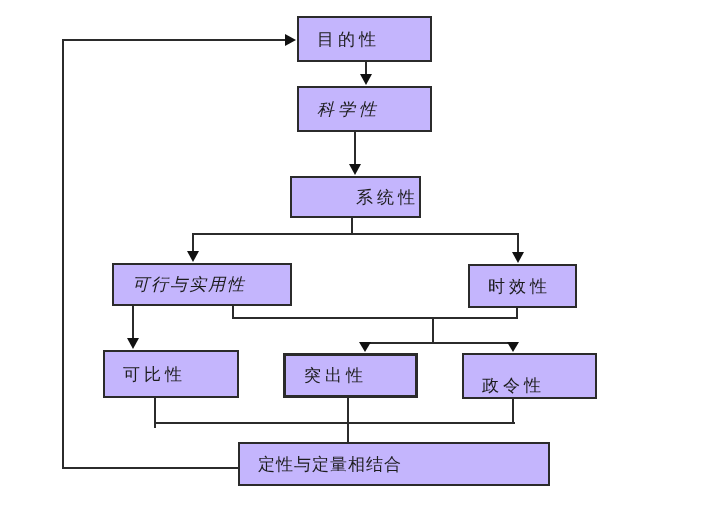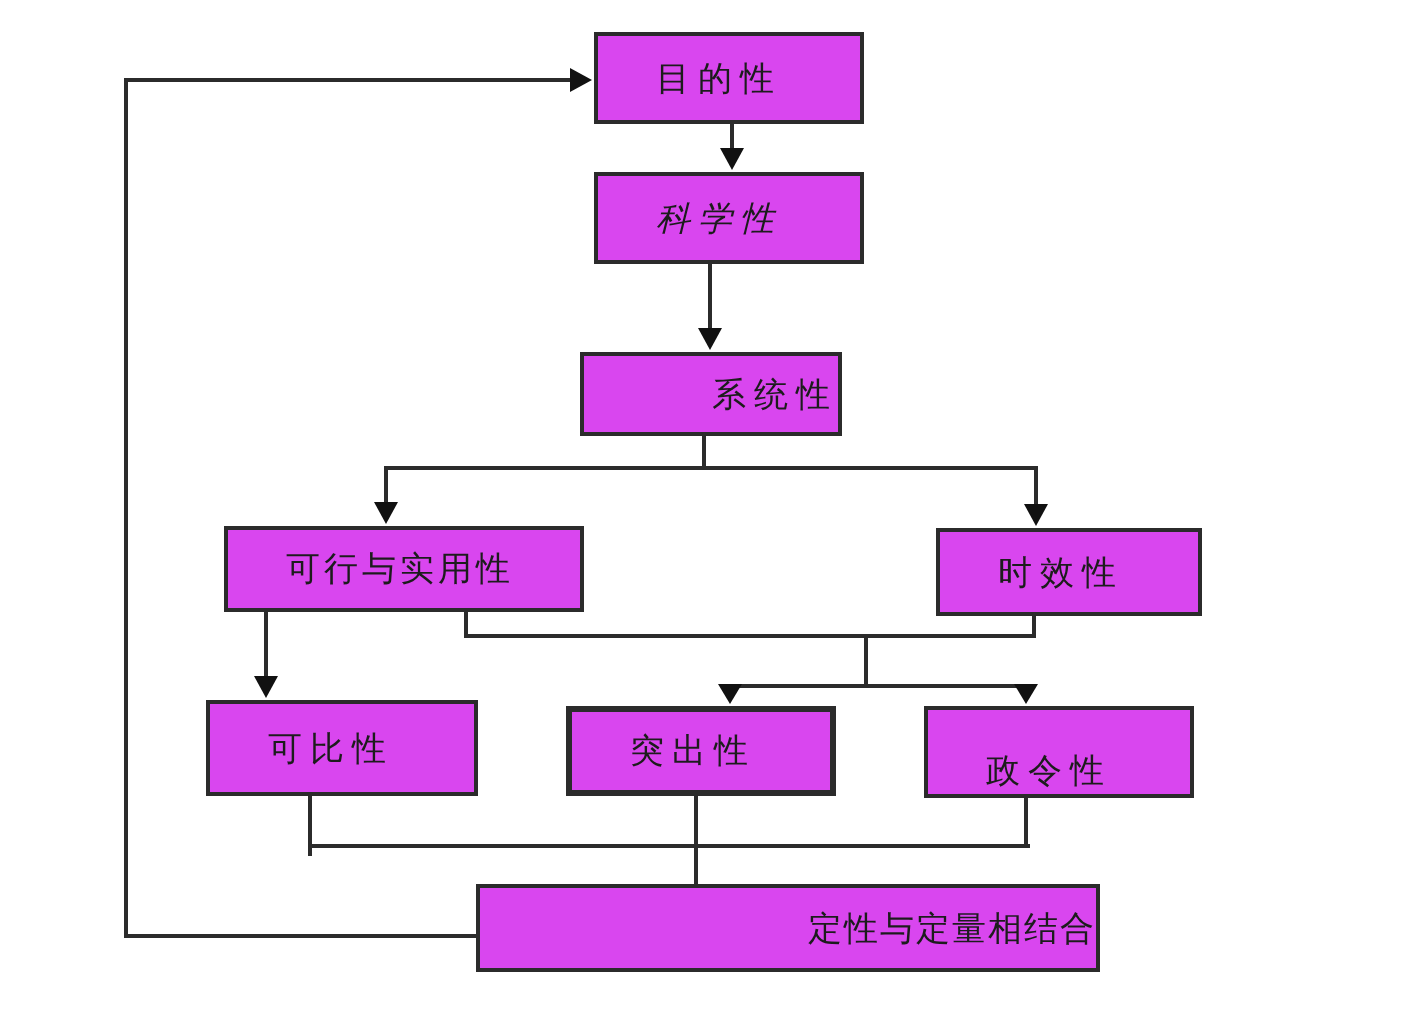--- a/index.html
+++ b/index.html
@@ -18,43 +18,43 @@
   .connectors {
     position: absolute;
     left: 0; top: 0;
     width: 706px;
     height: 511px;
   }
   .node {
     position: absolute;
     box-sizing: border-box;
     border: 2px solid #2b2b2b;
-    background: #d946ef;
+    background: #c4b5fd;
     display: flex;
     align-items: center;
-    padding-left: 29px;
+    padding-left: 18px;
     font-size: 17px;
     color: #1c1c1c;
     letter-spacing: 4px;
     white-space: nowrap;
   }
   .node.thick { border-width: 3px; }
-  .node.tight { letter-spacing: 2px; }
+  .node.tight { letter-spacing: 2px; font-style: italic; }
   .node.tighter { letter-spacing: 1px; }
 
   
   #n-purpose    { left: 297px; top: 16px;  width: 135px; height: 46px; }
   #n-scientific { left: 297px; top: 86px;  width: 135px; height: 46px; font-style: italic; }
   #n-systematic { left: 290px; top: 176px; width: 131px; height: 42px; justify-content: flex-end; }
   #n-feasible   { left: 112px; top: 263px; width: 180px; height: 43px; }
-  #n-timeliness { left: 468px; top: 264px; width: 133px; height: 44px; }
+  #n-timeliness { left: 468px; top: 264px; width: 109px; height: 44px; }
   #n-comparable { left: 103px; top: 350px; width: 136px; height: 48px; }
   #n-prominent  { left: 283px; top: 353px; width: 135px; height: 45px; text-align: center; }
   #n-decree     { left: 462px; top: 353px; width: 135px; height: 46px; align-items: flex-end; }
-  #n-combined   { left: 238px; top: 442px; width: 312px; height: 44px; justify-content: flex-end; }
+  #n-combined   { left: 238px; top: 442px; width: 312px; height: 44px; }
 
   svg line, svg polyline {
     stroke: #2b2b2b;
     stroke-width: 2;
     fill: none;
   }
   svg polygon { fill: #111111; stroke: none; }
 </style>
 </head>
 <body>

